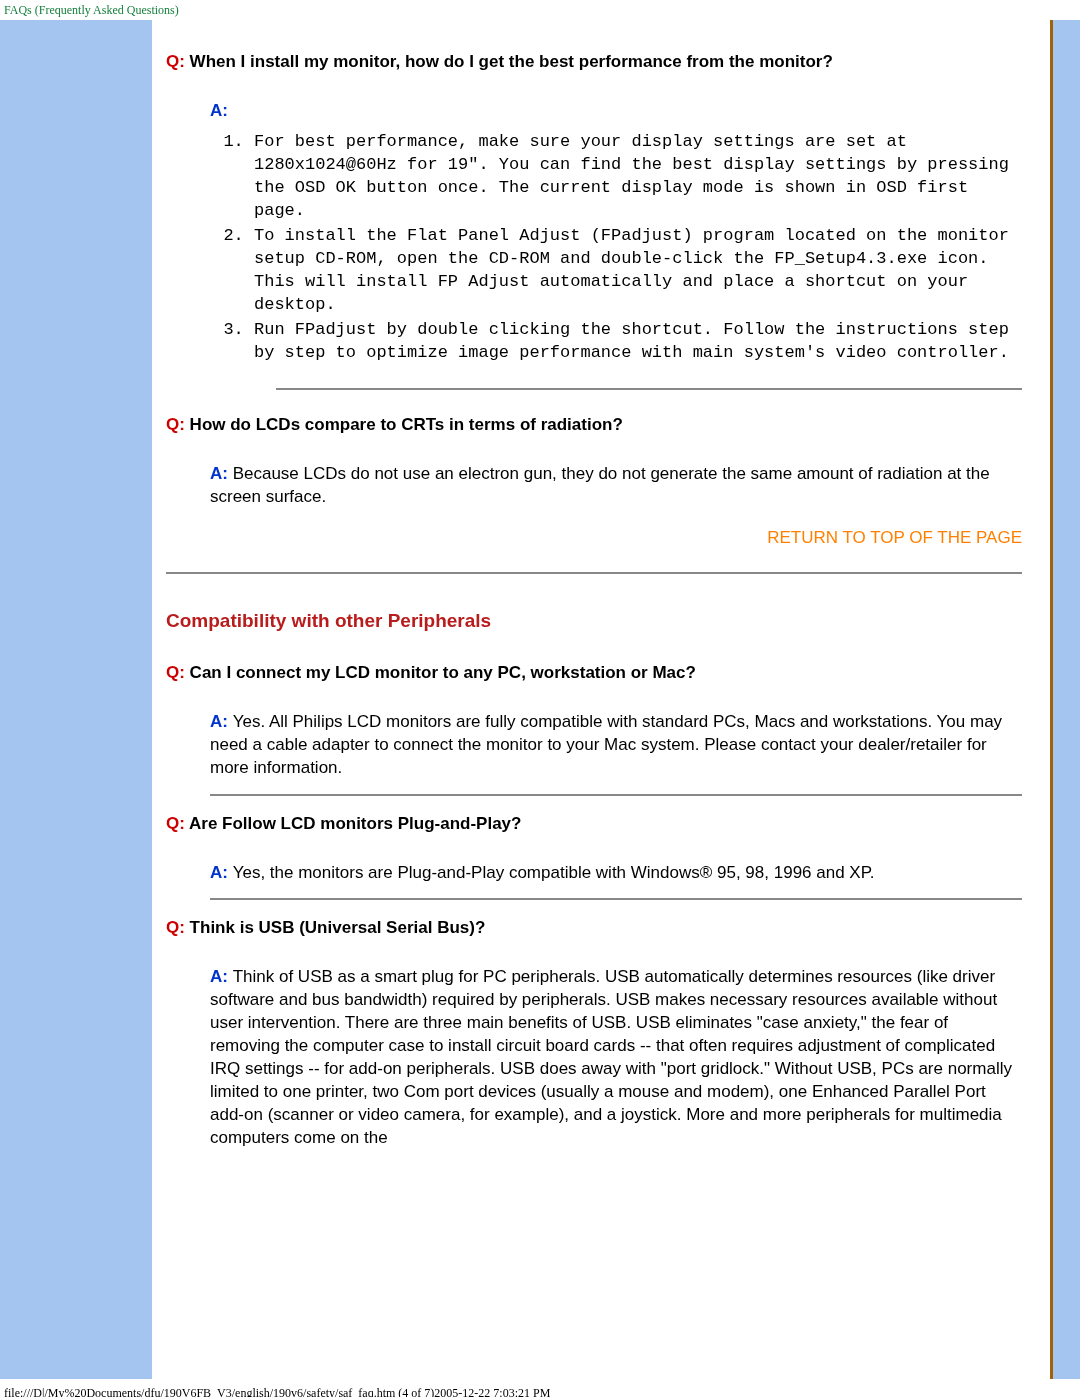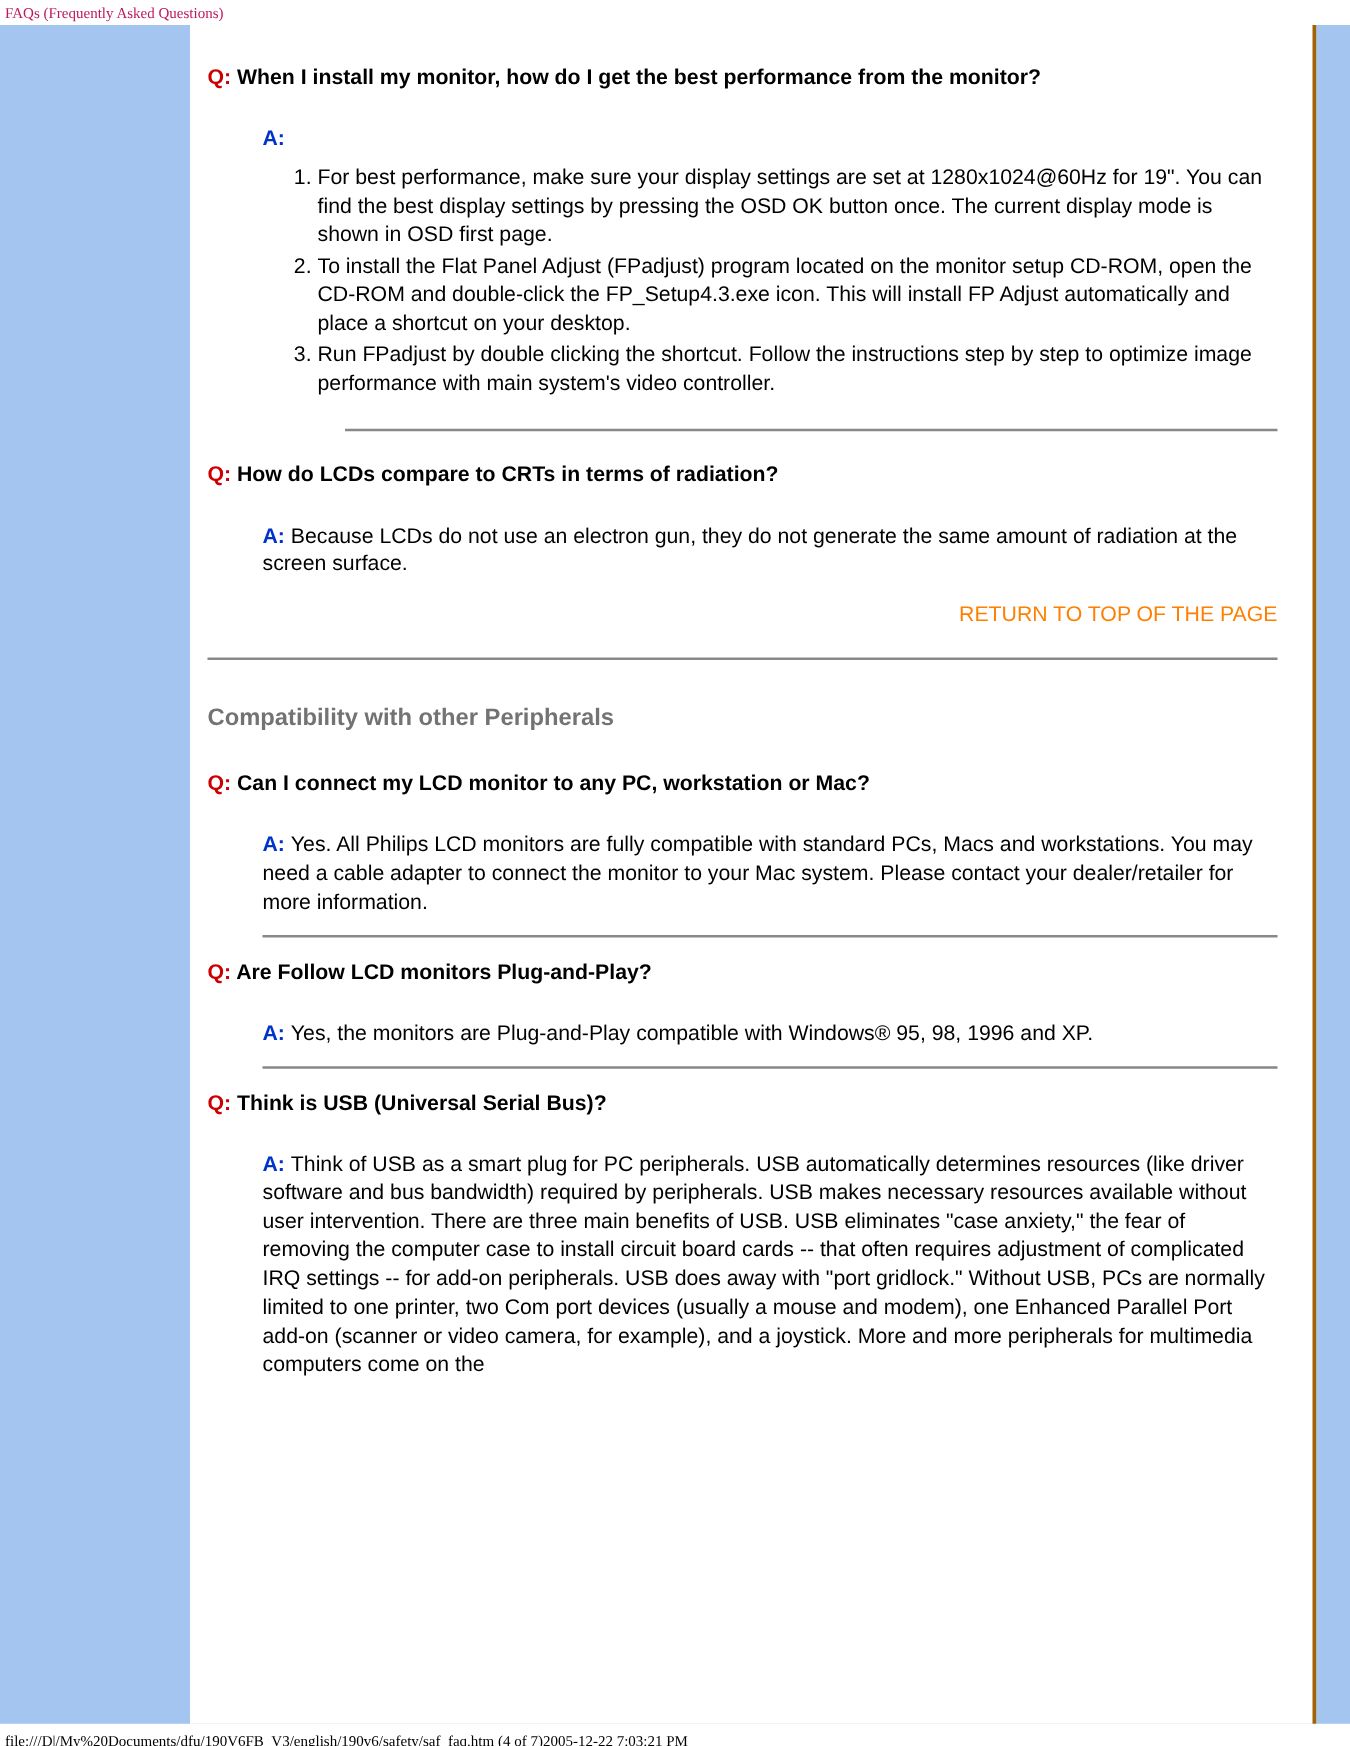--- a/index.html
+++ b/index.html
@@ -8,21 +8,21 @@
     font-family: Arial, Helvetica, sans-serif;
     font-size: 17px;
     line-height: 1.35;
     background: #ffffff;
     color: #000000;
   }
   .header-bar {
     padding: 2px 4px;
     font-family: "Times New Roman", Times, serif;
     font-size: 12px;
-    color: #be185d;
+    color: #15803d;
     background: #fff;
   }
   .outer {
     background: #a3c5f0;
     padding: 0 27px;
     min-height: 1345px;
     position: relative;
   }
   .content-frame {
     background: #ffffff;
@@ -31,39 +31,39 @@
     padding: 0;
     margin-left: 125px;
     padding-left: 14px;
     padding-right: 28px;
     padding-top: 14px;
   }
   .q-label { color: #cc0000; font-weight: bold; }
   .a-label { color: #0033cc; font-weight: bold; }
   .q-text  { font-weight: bold; }
   .answer-block { margin-left: 44px; margin-top: 26px; }
-  ol { margin: 8px 0 8px 0; padding-left: 44px; }
+  ol { margin: 8px 0 8px 0; padding-left: 44px; font-family: Liberation Mono, monospace; }
   ol li { margin-bottom: 2px; }
   hr.sep {
     border: none;
     border-top: 2px solid #888;
     margin: 24px 0 24px 110px;
   }
   hr.sep-short {
     border: none;
     border-top: 2px solid #888;
     margin: 14px 0 14px 44px;
   }
   .return-link {
     text-align: right;
     color: #ff8000;
     margin: 18px 0 22px 0;
   }
   .section-head {
-    color: #737373;
+    color: #b91c1c;
     font-weight: bold;
     font-size: 19px;
     margin: 34px 0 28px 0;
   }
   .footer-line {
     font-family: "Times New Roman", Times, serif;
     font-size: 12px;
     color: #000;
     padding: 6px 4px 0 4px;
   }

